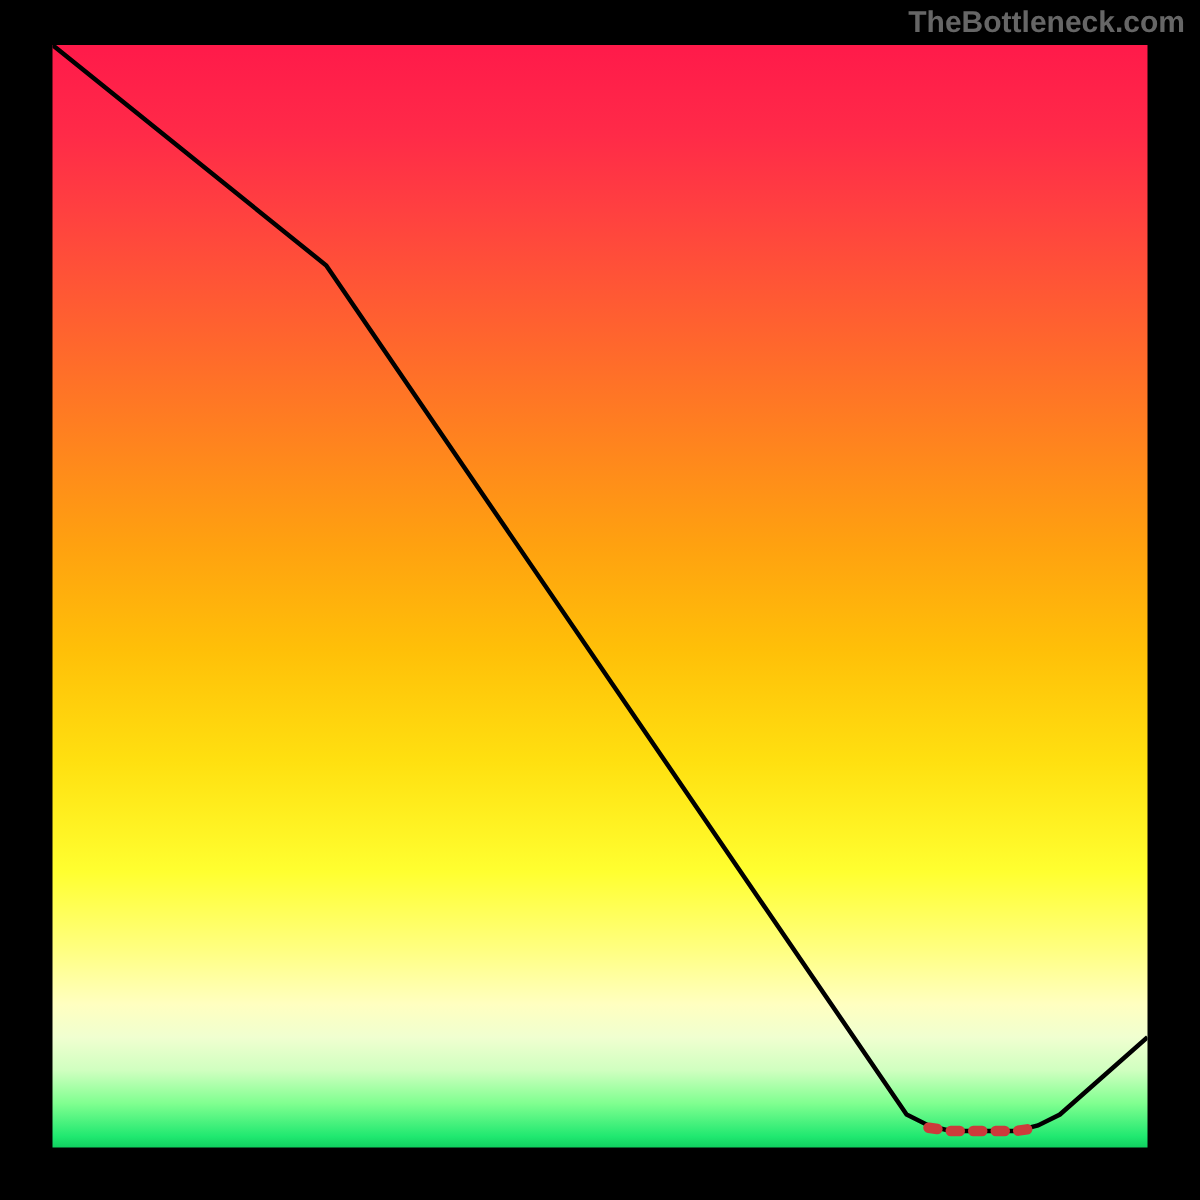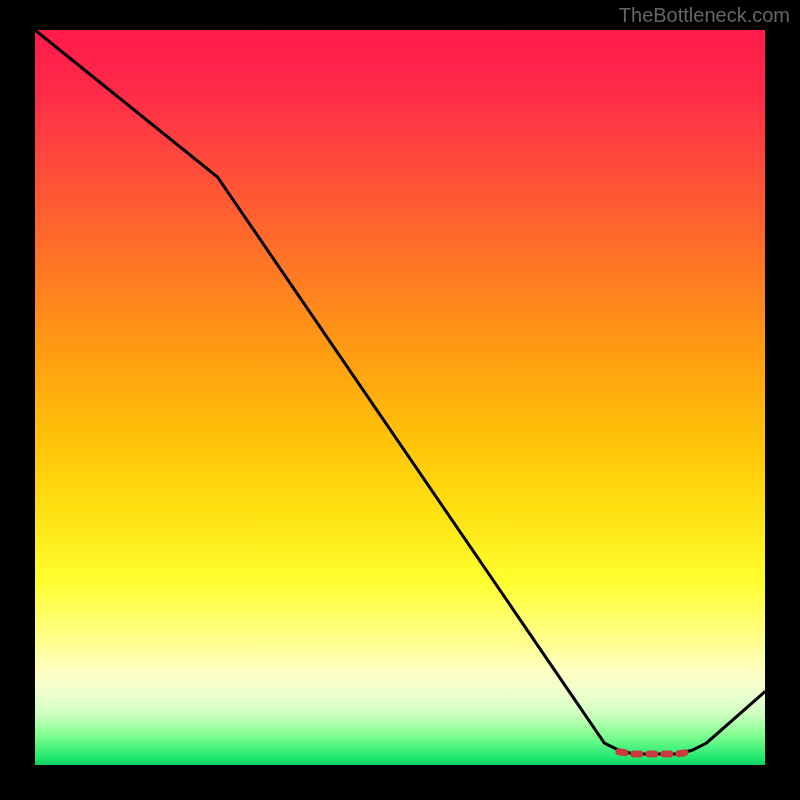--- a/index.html
+++ b/index.html
@@ -10,21 +10,21 @@
     position: relative;
     font-family: Arial, sans-serif;
     overflow: hidden;
   }
   .attribution {
     position: absolute;
     top: 4px;
     right: 10px;
     color: #666;
     font-size: 20px;
-    font-weight: normal;
+    font-weight: bold;
     z-index: 10;
   }
   .plot-area {
     position: absolute;
     left: 35px;
     top: 30px;
     width: 730px;
     height: 735px;
   }
   .gradient-bg {

